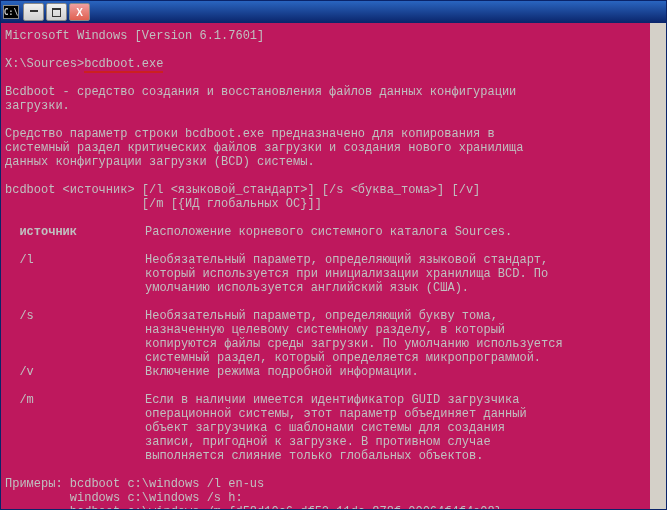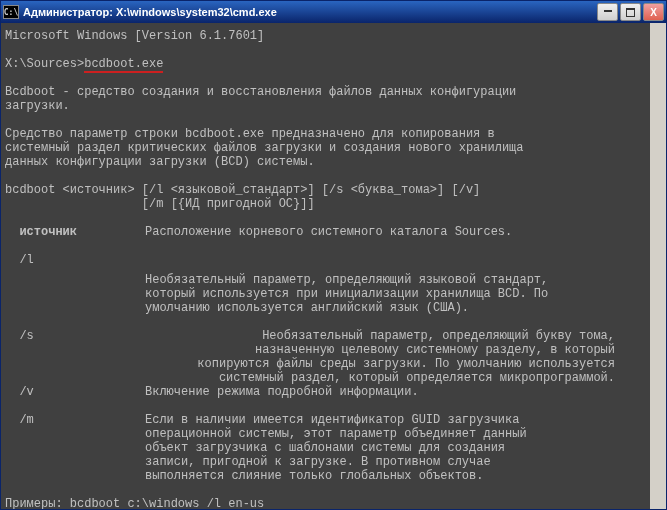--- a/index.html
+++ b/index.html
@@ -54,21 +54,21 @@
   justify-content: center;
   font-size: 10px;
   font-family: sans-serif;
   font-weight: bold;
   color: #333;
   cursor: pointer;
 }
 .tbtn.close { background: linear-gradient(to bottom, #f0a0a0, #e06050); color: #fff; }
 .console {
   flex: 1;
-  background: #404040;
+  background: #be185d;
   color: #c0c0c0;
   font-family: "Courier New", monospace;
   font-size: 12px;
   line-height: 14px;
   padding: 6px 4px;
   white-space: pre-wrap;
   overflow: hidden;
   position: relative;
   border-right: 16px solid #d4d0c8;
 }
@@ -110,21 +110,20 @@
 }
 .minline{height:2px;width:8px;background:#333;}
 .maxbox{border:1px solid #333;width:9px;height:9px;border-top-width:2px;}
 </style>
 </head>
 <body>
 
 <div class="window">
   <div class="titlebar">
     <div class="titlebar-icon">C:\</div>
-    <div class="titlebar-text">Администратор: X:\windows\system32\cmd.exe</div>
     <div class="titlebar-buttons">
       <div class="tbtn">
           <div class="minbox">
             <div class="minline"></div>
           </div>
         </div>
       <div class="tbtn">
           <div class="maxbox"></div>
         </div>
       <div class="tbtn close">X</div>
@@ -136,29 +135,29 @@
 <span>X:\Sources&gt;</span><span class="underline">bcdboot.exe</span>
 
 <span>Bcdboot - средство создания и восстановления файлов данных конфигурации
 загрузки.</span>
 
 <span>Средство параметр строки bcdboot.exe предназначено для копирования в
 системный раздел критических файлов загрузки и создания нового хранилища
 данных конфигурации загрузки (BCD) системы.</span>
 
 <span>bcdboot &lt;источник&gt; [/l &lt;языковой_стандарт&gt;] [/s &lt;буква_тома&gt;] [/v]</span>
-<span>                   [/m [{ИД пригодной ОС}]]</span>
+<span>                   [/m [{ИД глобальных ОС}]]</span>
 
 <span style="display:inline-block;width:140px;vertical-align:top;font-weight:bold;">  источник</span><span style="display:inline-block;width:470px;vertical-align:top;">Расположение корневого системного каталога Sources.</span>
 
-<span style="display:inline-block;width:140px;vertical-align:top;">  /l</span><span style="display:inline-block;width:470px;vertical-align:top;margin-top:20px;">Необязательный параметр, определяющий языковой стандарт,
+<span style="display:inline-block;width:140px;vertical-align:top;">  /l</span><span style="display:inline-block;width:470px;vertical-align:top;">Необязательный параметр, определяющий языковой стандарт,
 который используется при инициализации хранилища BCD. По
 умолчанию используется английский язык (США).</span>
 
-<span style="display:inline-block;width:140px;vertical-align:top;">  /s</span><span style="display:inline-block;width:470px;vertical-align:top;text-align:right;">Необязательный параметр, определяющий букву тома,
+<span style="display:inline-block;width:140px;vertical-align:top;">  /s</span><span style="display:inline-block;width:470px;vertical-align:top;">Необязательный параметр, определяющий букву тома,
 назначенную целевому системному разделу, в который
 копируются файлы среды загрузки. По умолчанию используется
 системный раздел, который определяется микропрограммой.</span>
 <span style="display:inline-block;width:140px;vertical-align:top;">  /v</span><span style="display:inline-block;width:470px;vertical-align:top;">Включение режима подробной информации.</span>
 
 <span style="display:inline-block;width:140px;vertical-align:top;">  /m</span><span style="display:inline-block;width:470px;vertical-align:top;">Если в наличии имеется идентификатор GUID загрузчика
 операционной системы, этот параметр объединяет данный
 объект загрузчика с шаблонами системы для создания
 записи, пригодной к загрузке. В противном случае
 выполняется слияние только глобальных объектов.</span>

